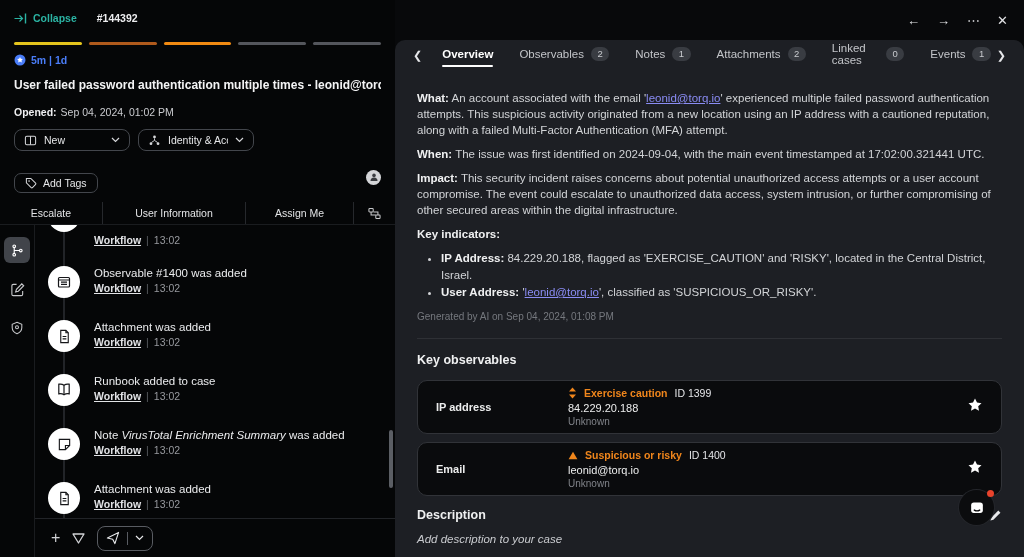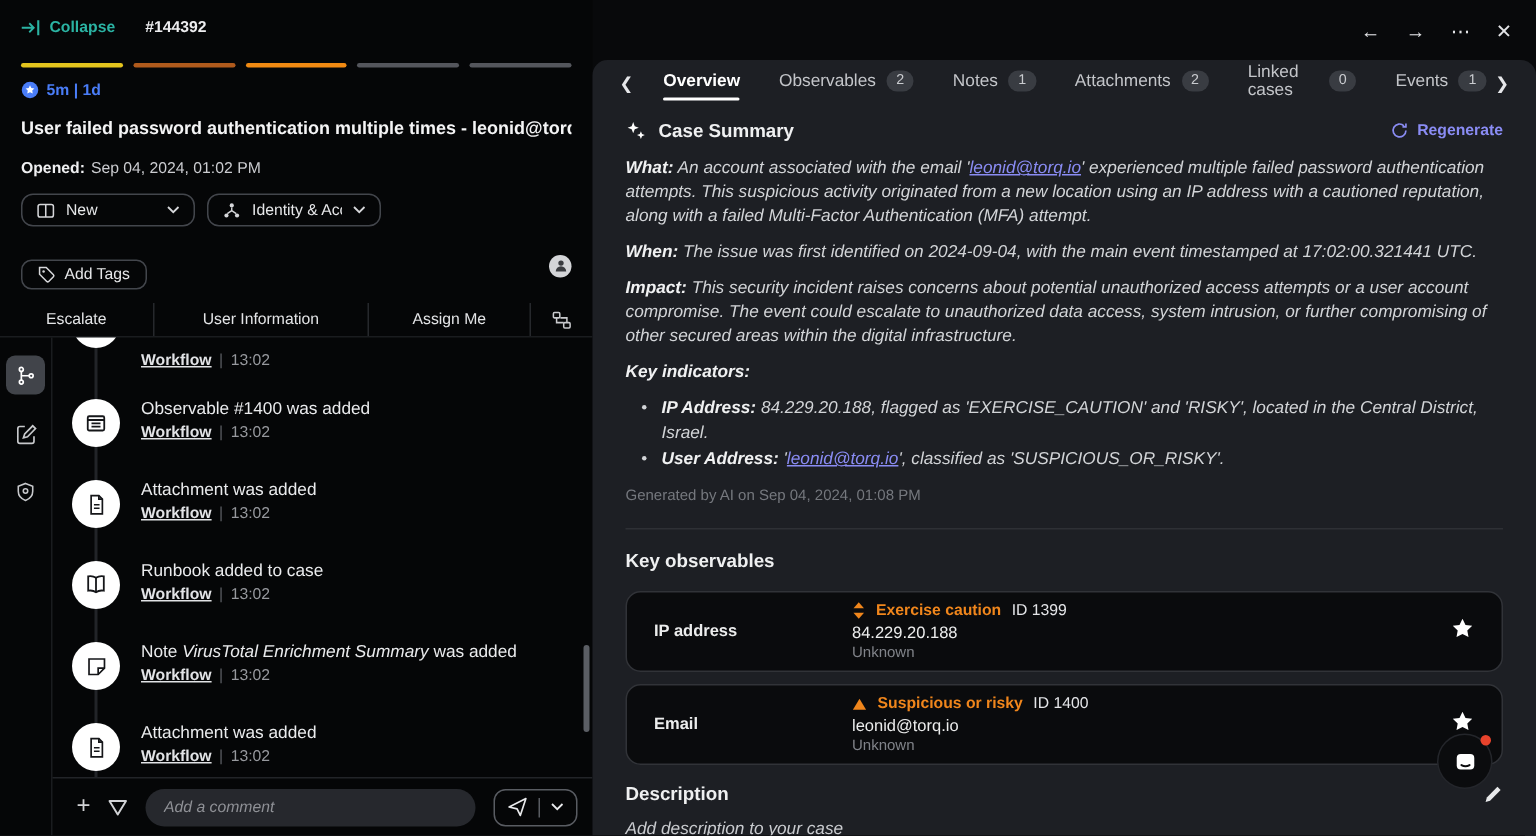--- a/index.html
+++ b/index.html
@@ -83,21 +83,21 @@
   .tab { position:relative; display:flex; align-items:center; gap:7px; font-size:11.5px; color:#c3c5c9; cursor:pointer; padding:4px 0 7px; }
   .tab.active .tab-label { color:#fff; font-weight:700; }
   .tab.active::after { content:''; position:absolute; left:0; right:0; bottom:0; height:2px; background:#fff; border-radius:1px; }
   .tab .count { background:#393c42; color:#c9cbcf; font-size:9.5px; padding:1.5px 6.5px; border-radius:8px; }
 
   .content { padding:13px 22px 0; }
   .summary-header { display:flex; align-items:center; justify-content:space-between; }
   .sh-left { display:flex; align-items:center; gap:8px; font-size:12.5px; font-weight:600; color:#eff0f1; }
   .regen { display:flex; align-items:center; gap:6px; color:var(--purple,#8a8cf4); font-size:10.5px; font-weight:600; cursor:pointer; }
 
-  #summaryParas { margin-top:10px;font-style:italic; }
+  #summaryParas { margin-top:10px; }
   .spara { margin:0 0 8px; font-size:11.5px; line-height:16px; color:#d2d4d7; }
   .plabel { color:#f0f1f2; }
   a.link { color:var(--purple,#8a8cf4); text-decoration:underline; cursor:pointer; }
   .sbullets { margin:2px 0 10px; padding-left:24px; }
   .sbullet { font-size:11.5px; line-height:17px; color:#d2d4d7; }
   .generated { margin-top:6px; font-size:10px; color:#75787e; }
   .divider { border:none; border-top:1px solid #2e3035; margin:16px 0 0; }
   .section-title { margin:14px 0 0; font-size:12.5px; font-weight:600; color:#eff0f1; }
   #obsList { margin-top:13px; }
   .obs-card { height:54px; background:#0a0b0d; border:1px solid #313338; border-radius:10px; display:flex; align-items:center; padding:0 18px; margin-bottom:8px; }
@@ -342,21 +342,20 @@
             </div>
           </div>
         <div class="tl-scrollbar"></div>
         <div class="comment-bar">
           <span class="plus-btn">+</span>
           <span class="funnel-btn ic" id="icFunnel">
               <svg width="13" height="11" viewBox="0 0 13 11">
                 <path d="M1 1h11L6.5 10z" fill="none" stroke="currentColor" stroke-width="1.3" stroke-linejoin="round"></path>
               </svg>
             </span>
-          <input class="comment-input" placeholder="Add a comment" style="">
           <div class="send-group">
             <span class="ic" id="icPlane">
                 <svg width="14" height="14" viewBox="0 0 15 15">
                   <path d="M1.5 7.5L13.5 1.5 9.5 13.5 7.2 8.8 1.5 7.5z" fill="none" stroke="currentColor" stroke-width="1.2" stroke-linejoin="round"></path>
                 </svg>
               </span>
             <span class="vdiv"></span>
             <span class="ic" id="icChev3">
                 <svg width="9" height="6" viewBox="0 0 9 6">
                   <path d="M1 1l3.5 3.5L8 1" fill="none" stroke="currentColor" stroke-width="1.2"></path>
@@ -400,39 +399,20 @@
             </div>
             <div class="tab">
               <span class="tab-label">Events</span>
               <span class="count">1</span>
             </div>
           </div>
         <span class="tab-scroll right">❯</span>
       </div>
 
       <div class="content">
-        <div class="summary-header">
-          <div class="sh-left">
-            <span class="ic" id="icSparkle">
-                <svg width="14" height="14" viewBox="0 0 15 15" fill="#fff">
-                  <path d="M5.5 1.5l1.1 2.9 2.9 1.1-2.9 1.1-1.1 2.9-1.1-2.9-2.9-1.1 2.9-1.1z"></path>
-                  <path d="M11 8l.8 2 2 .8-2 .8-.8 2-.8-2-2-.8 2-.8z"></path>
-                </svg>
-              </span>
-            <span>Case Summary</span>
-          </div>
-          <div class="regen">
-            <span class="ic" id="icRefresh">
-                <svg width="12" height="12" viewBox="0 0 14 14">
-                  <path d="M12 7A5 5 0 1 1 10.5 3.4M12 1.5v2.7H9.3" fill="none" stroke="currentColor" stroke-width="1.3"></path>
-                </svg>
-              </span>
-            <span>Regenerate</span>
-          </div>
-        </div>
 
         <div id="summaryParas">
             <p class="spara"><b class="plabel">What:</b> An account associated with the email '<a class="link">leonid@torq.io</a>' experienced multiple failed password authentication attempts. This suspicious activity originated from a new location using an IP address with a cautioned reputation, along with a failed Multi-Factor Authentication (MFA) attempt.</p>
             <p class="spara"><b class="plabel">When:</b> The issue was first identified on 2024-09-04, with the main event timestamped at 17:02:00.321441 UTC.</p>
             <p class="spara"><b class="plabel">Impact:</b> This security incident raises concerns about potential unauthorized access attempts or a user account compromise. The event could escalate to unauthorized data access, system intrusion, or further compromising of other secured areas within the digital infrastructure.</p>
             <p class="spara"><b class="plabel">Key indicators:</b></p>
             <ul class="sbullets">
               <li class="sbullet"><b class="plabel">IP Address:</b> 84.229.20.188, flagged as 'EXERCISE_CAUTION' and 'RISKY', located in the Central District, Israel.</li>
               <li class="sbullet"><b class="plabel">User Address:</b> '<a class="link">leonid@torq.io</a>', classified as 'SUSPICIOUS_OR_RISKY'.</li>
             </ul>

